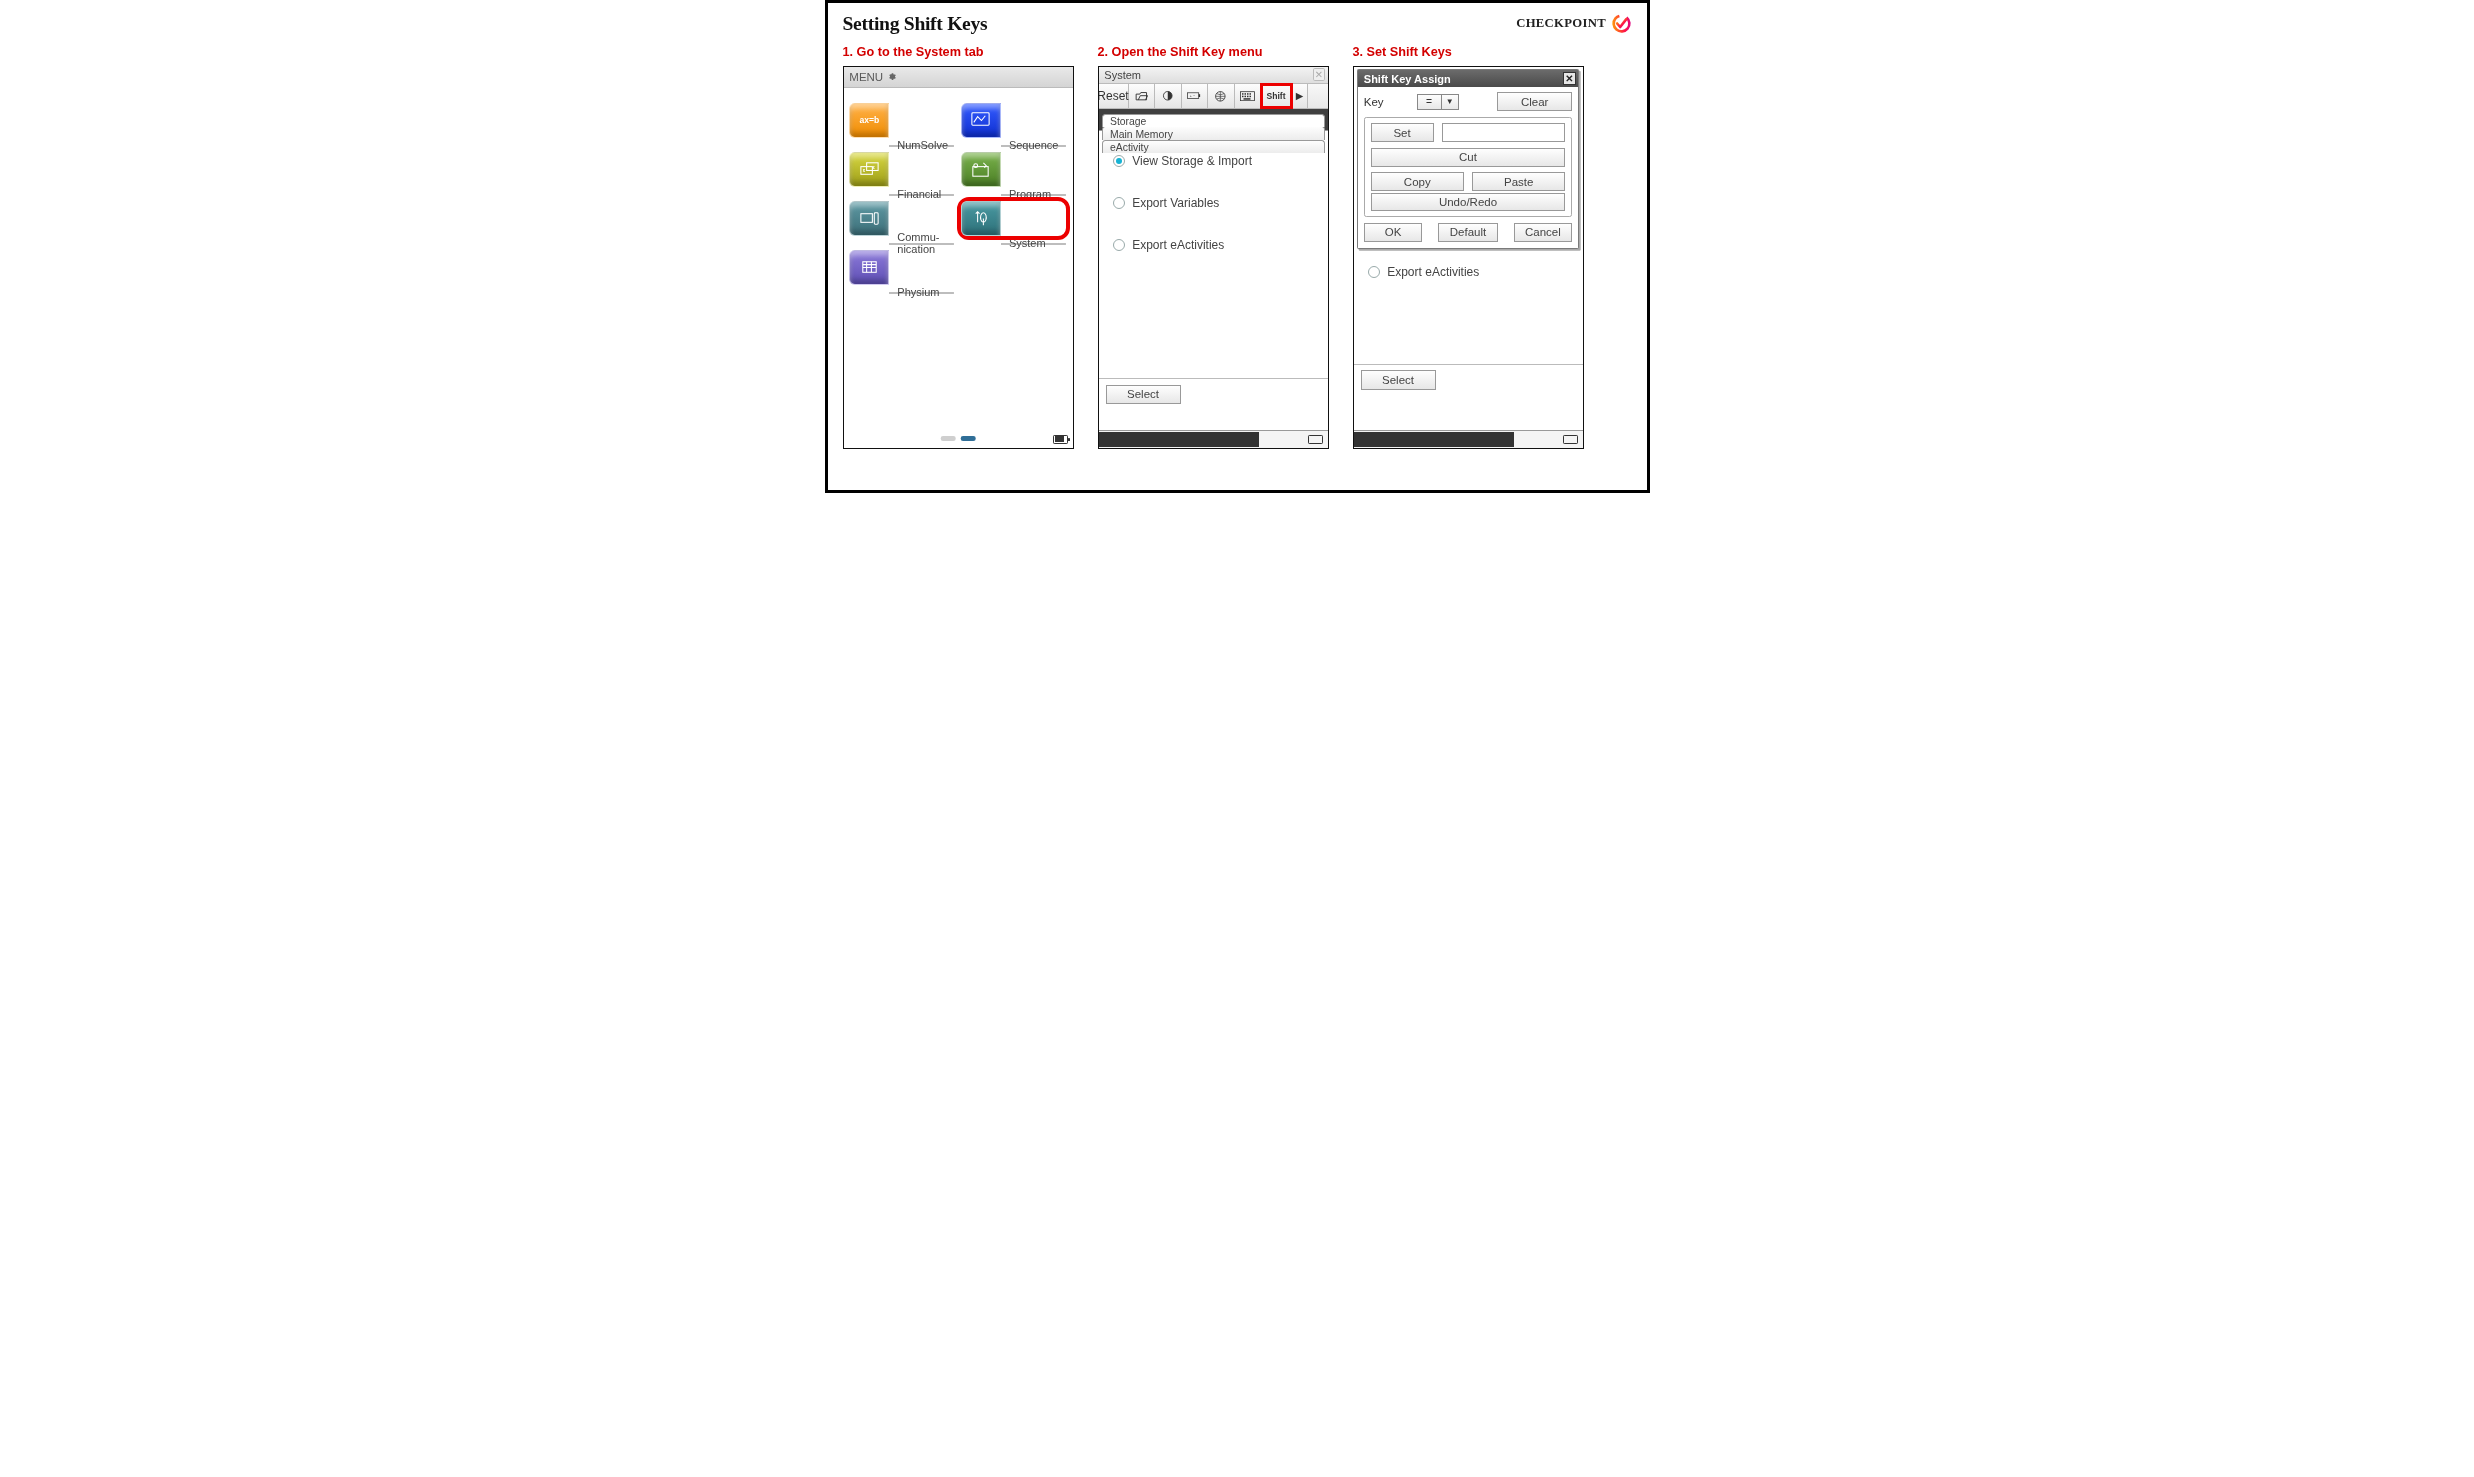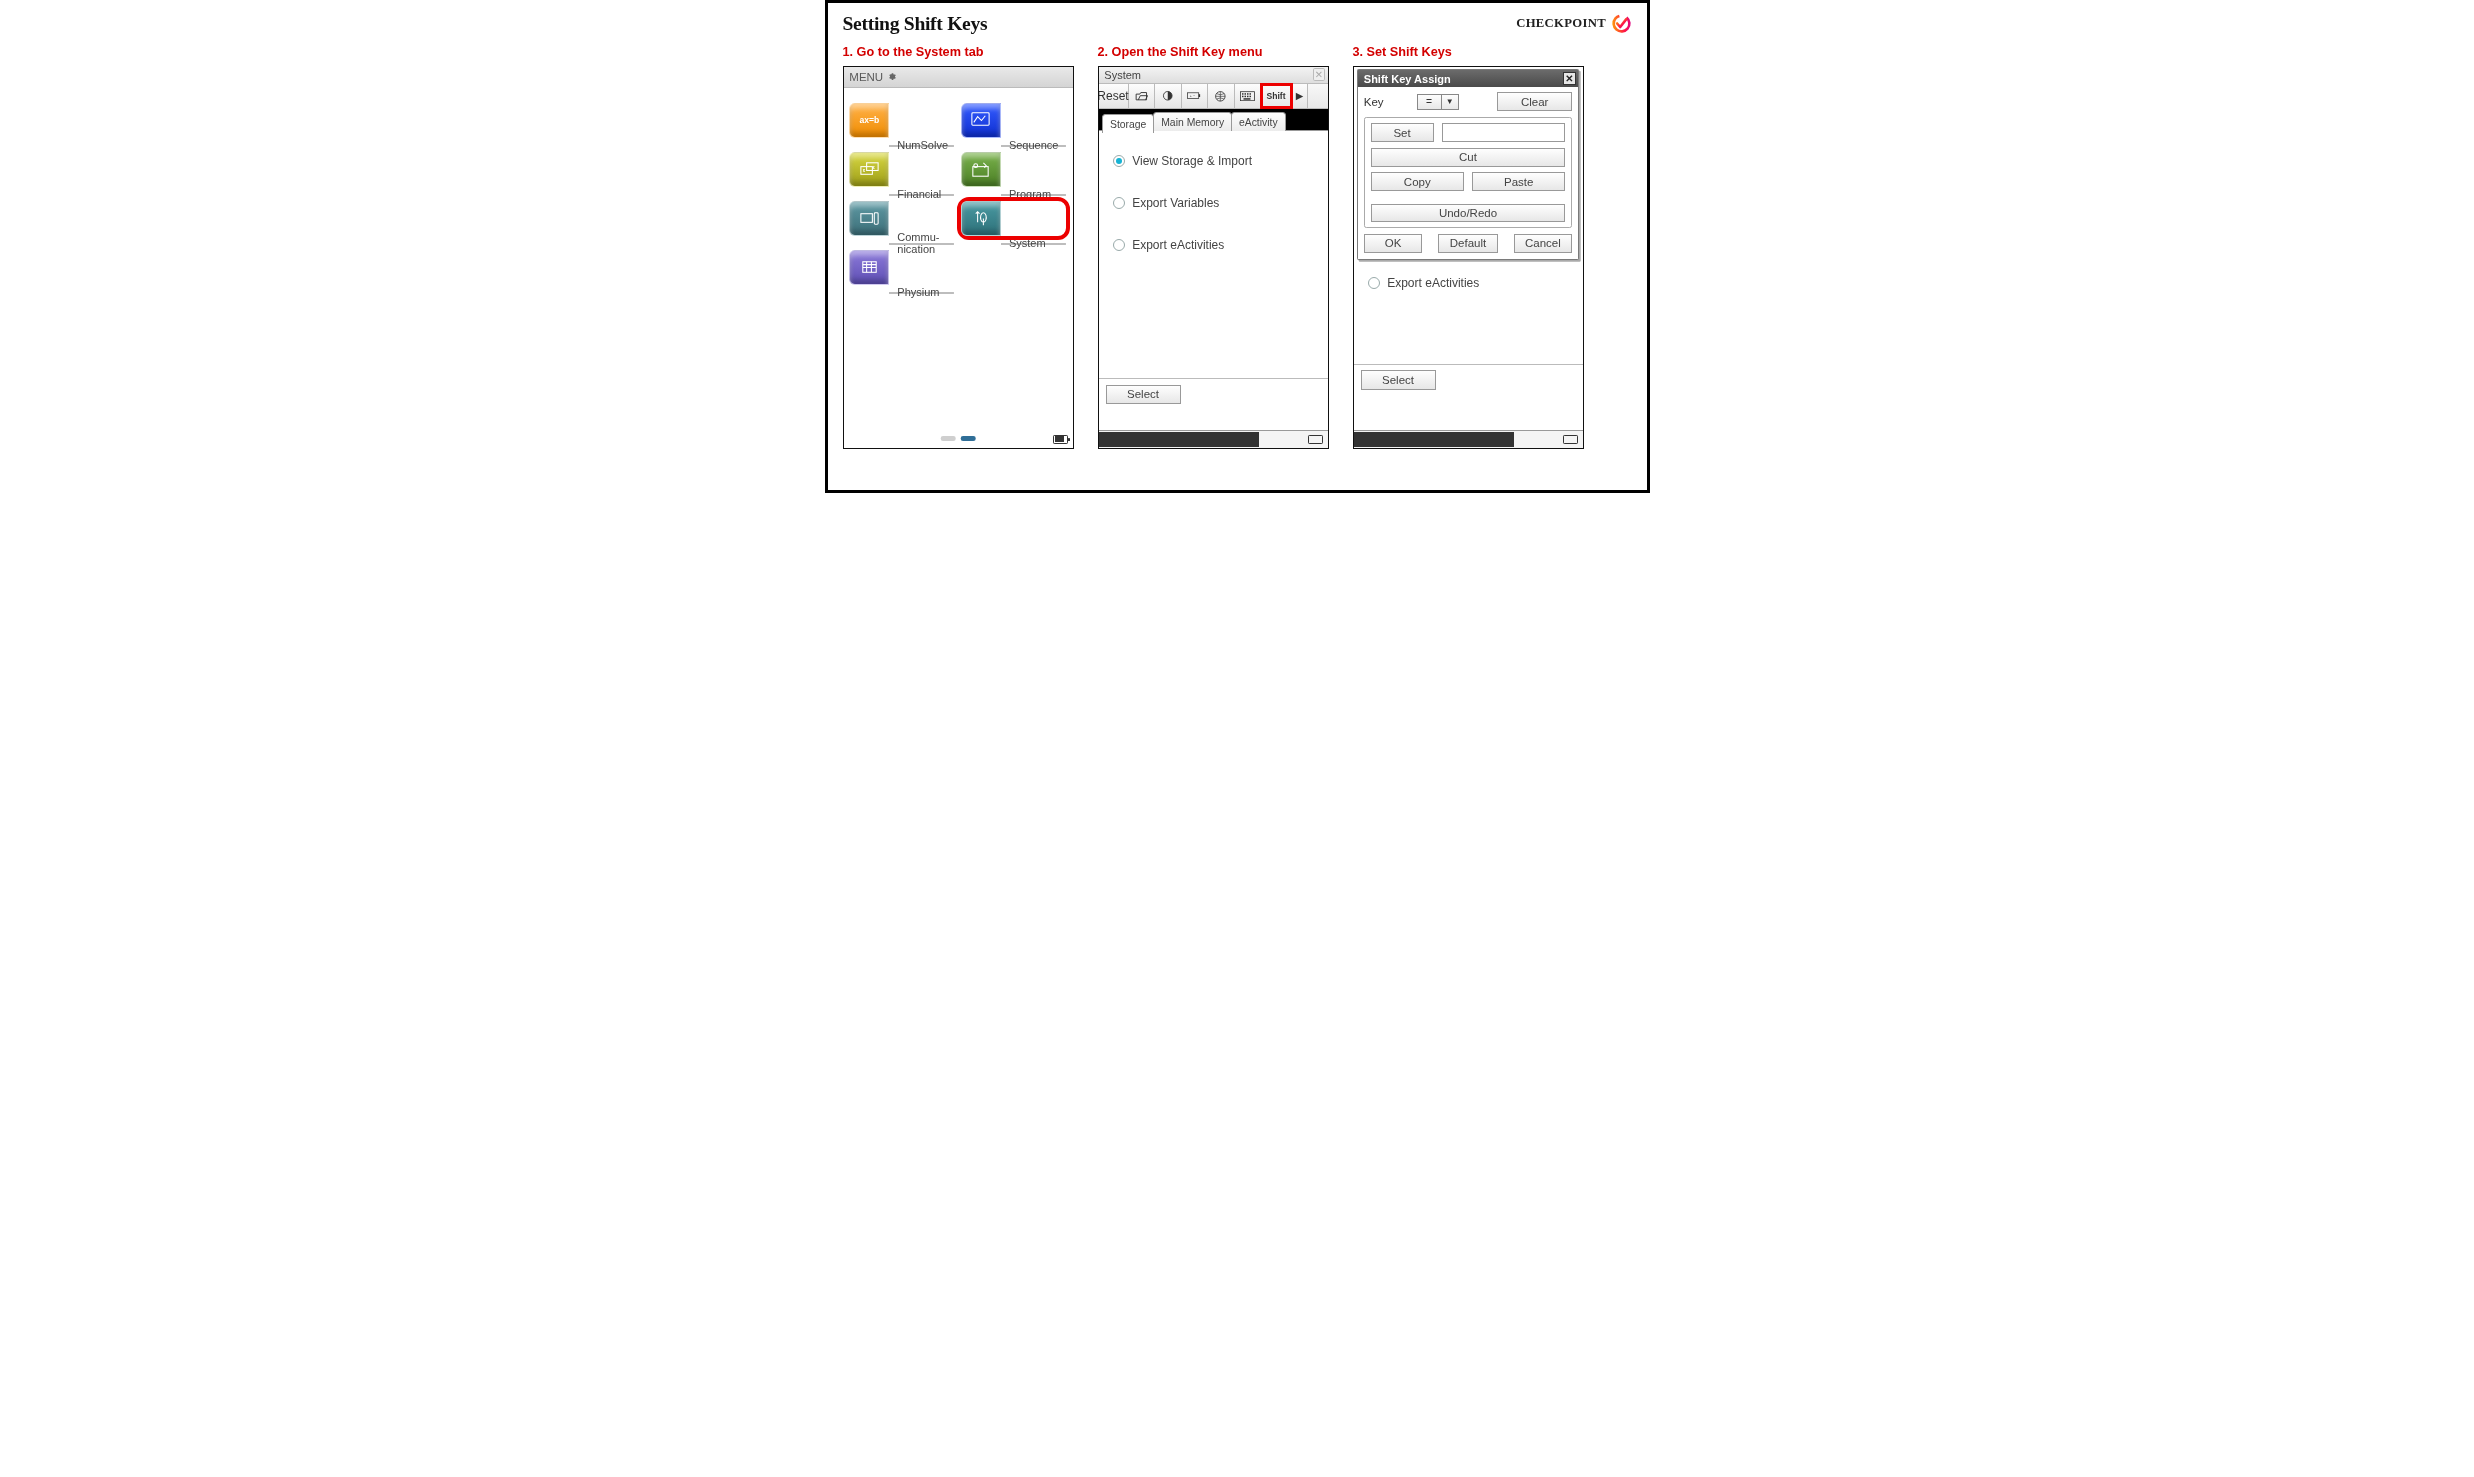--- a/index.html
+++ b/index.html
@@ -183,21 +183,22 @@
   .tb-btn.wide { width:31px; font-size:8.6px; }
   .tb-btn.reset { width:30px; font-size:12px; }
   .tb-btn.highlight { outline:3.5px solid #ec0000; outline-offset:-2.3px; z-index:2; font-weight:700;}
   .tb-btn.small-arrow { width:16px;}
   .tabs {
     display:flex;
     height:22px;
     border-bottom:1.2px solid #999;
     padding: 3.5px 3.5px 0 3.5px;
     gap:0;
-    background:#000000;
+    background:#404040;
+    flex-direction:column;
   }
   .tab {
     border:1.2px solid #999;
     border-bottom:none;
     border-radius:3.5px 3.5px 0 0;
     padding:1.7px 7px 0 7px;
     font-size:10.4px;
     color:#444;
     background:linear-gradient(#fdfdfd,#ececec);
     margin-right:-1.2px;
@@ -555,21 +556,21 @@
               </div>
               <div class="flat-btn" style="width:75px;justify-content:center;margin-left:auto;">Clear</div>
             </div>
 
             <div class="group-box">
               <div class="two-col" style="margin-bottom:5.8px;align-items:stretch;">
                 <div class="flat-btn" style="width:63px;flex:0 0 63px;justify-content:center;">Set</div>
                 <div class="text-field"></div>
               </div>
               <div class="flat-btn full-btn" style="margin-bottom:5.8px;">Cut</div>
-              <div class="two-col" style="margin-bottom:13px;align-items:flex-end;">
+              <div class="two-col" style="margin-bottom:2px;align-items:flex-end;">
                 <div class="flat-btn full-btn">Copy</div>
                 <div class="flat-btn full-btn">Paste</div>
               </div>
               <div class="flat-btn full-btn">Undo/Redo</div>
             </div>
 
             <div class="dlg-actions">
               <div class="flat-btn">OK</div>
               <div class="flat-btn">Default</div>
               <div class="flat-btn">Cancel</div>

